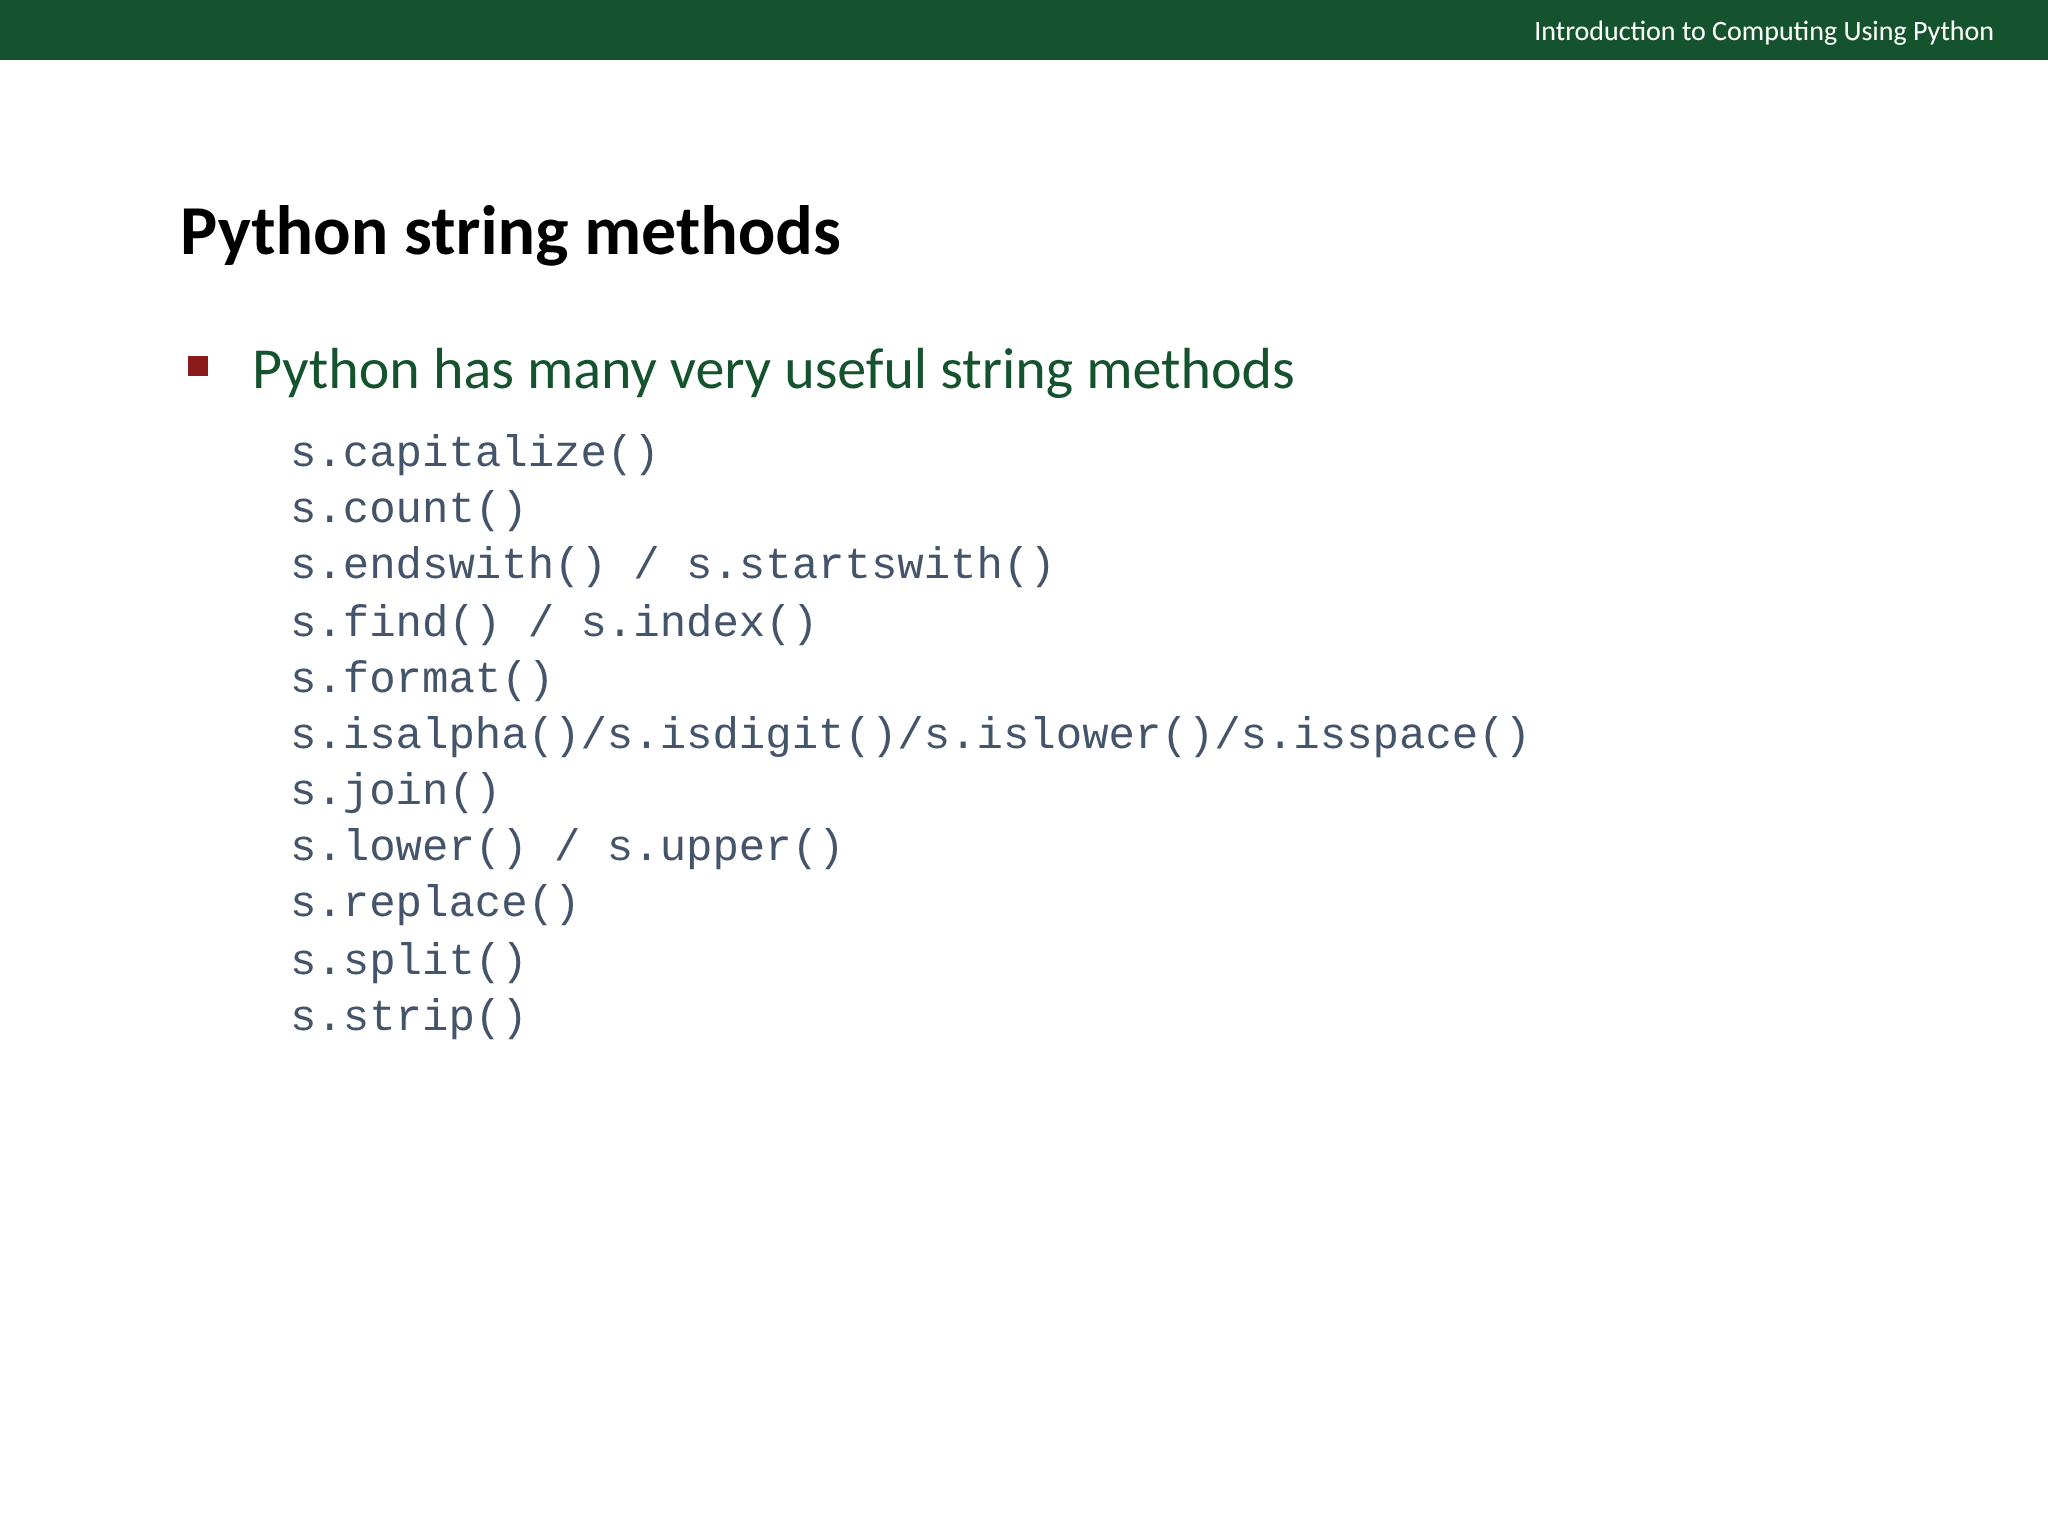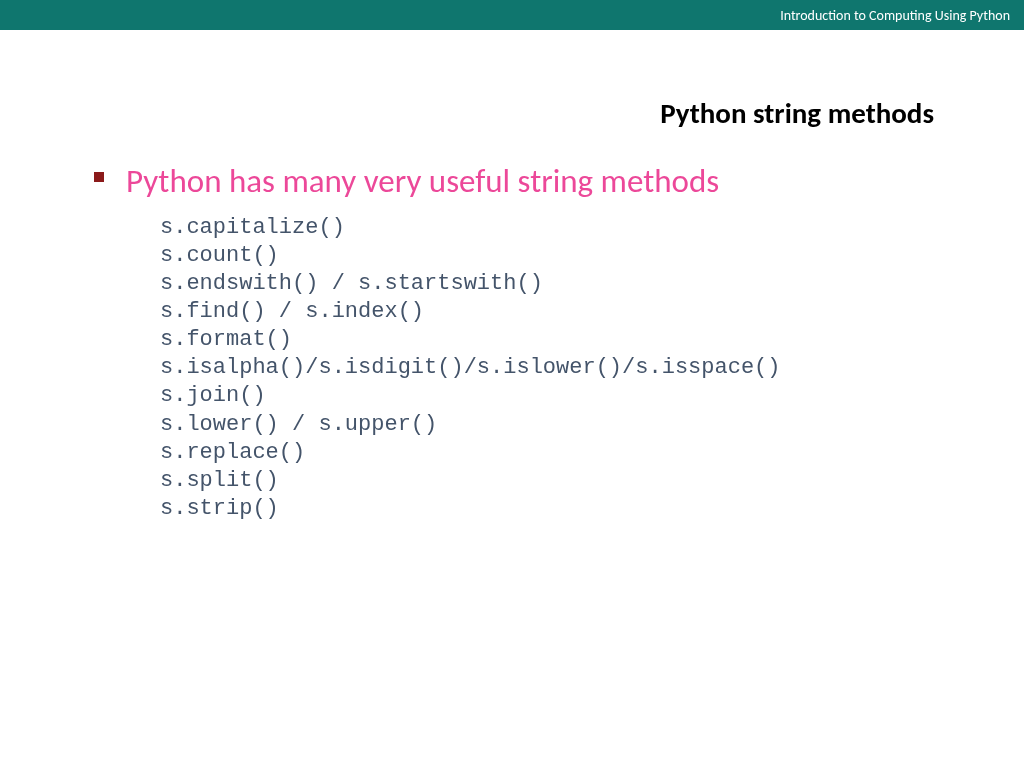--- a/index.html
+++ b/index.html
@@ -7,64 +7,63 @@
     width: 1024px;
     height: 768px;
     background: #ffffff;
     font-family: Calibri, "Segoe UI", Arial, sans-serif;
     overflow: hidden;
     position: relative;
   }
   .header-bar {
     width: 100%;
     height: 30px;
-    background: #0f766e;
+    background: #14532d;
     display: flex;
     align-items: center;
     justify-content: flex-end;
-    padding-right: 14px;
+    padding-right: 27px;
   }
   .header-text {
     color: #ffffff;
     font-size: 14px;
     font-weight: 400;
   }
   .content {
     padding: 65px 90px 0 90px;
   }
   .slide-title {
-    font-size: 29px;
+    font-size: 35px;
     font-weight: 700;
     color: #000000;
     margin-bottom: 28px;
-    text-align: right;
   }
   .bullets {
     list-style: none;
   }
   .bullets li {
     position: relative;
     padding-left: 36px;
-    font-size: 33px;
-    color: #ec4899;
+    font-size: 29px;
+    color: #14532d;
     line-height: 1.35;
     margin-bottom: 8px;
   }
   .bullets li::before {
     content: "";
     position: absolute;
     left: 4px;
     top: 13px;
     width: 10px;
     height: 10px;
     background: #8b1a1a;
   }
   .code-block {
     margin-top: 10px;
-    margin-left: 70px;
+    margin-left: 55px;
     font-family: "Courier New", Courier, monospace;
     font-size: 22px;
     color: #44546a;
     line-height: 1.28;
     white-space: pre;
   }
 </style>
 </head>
 <body>
 

